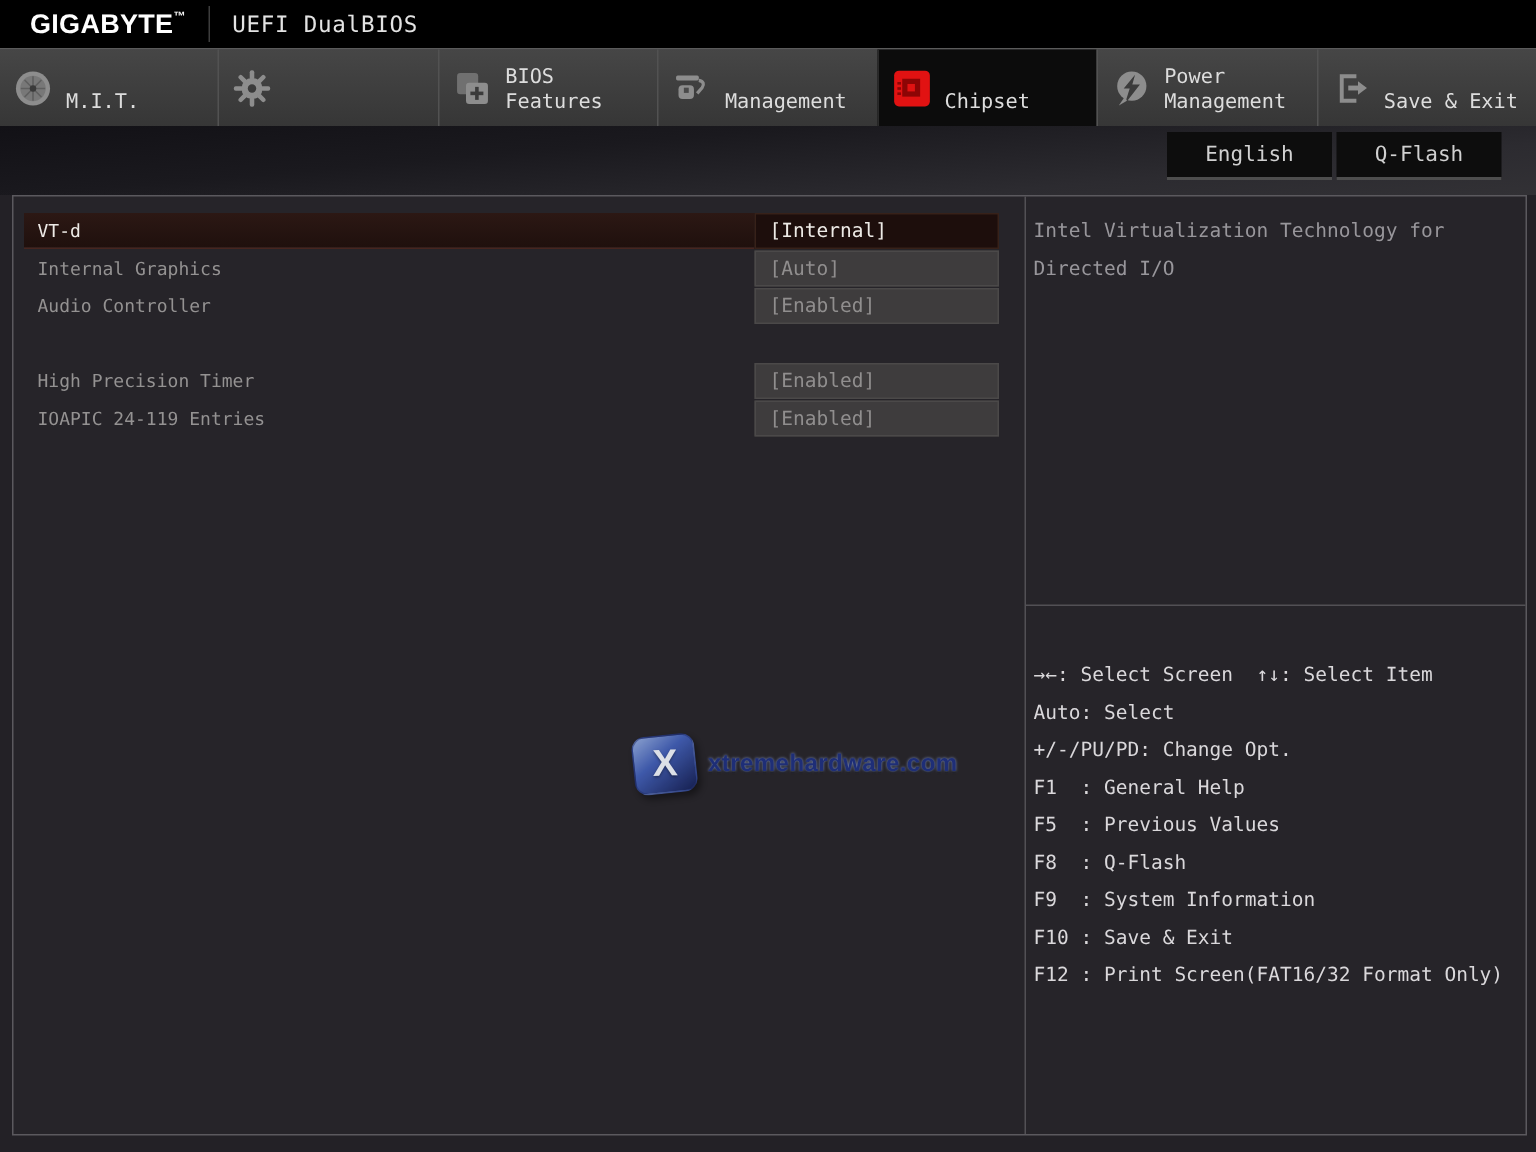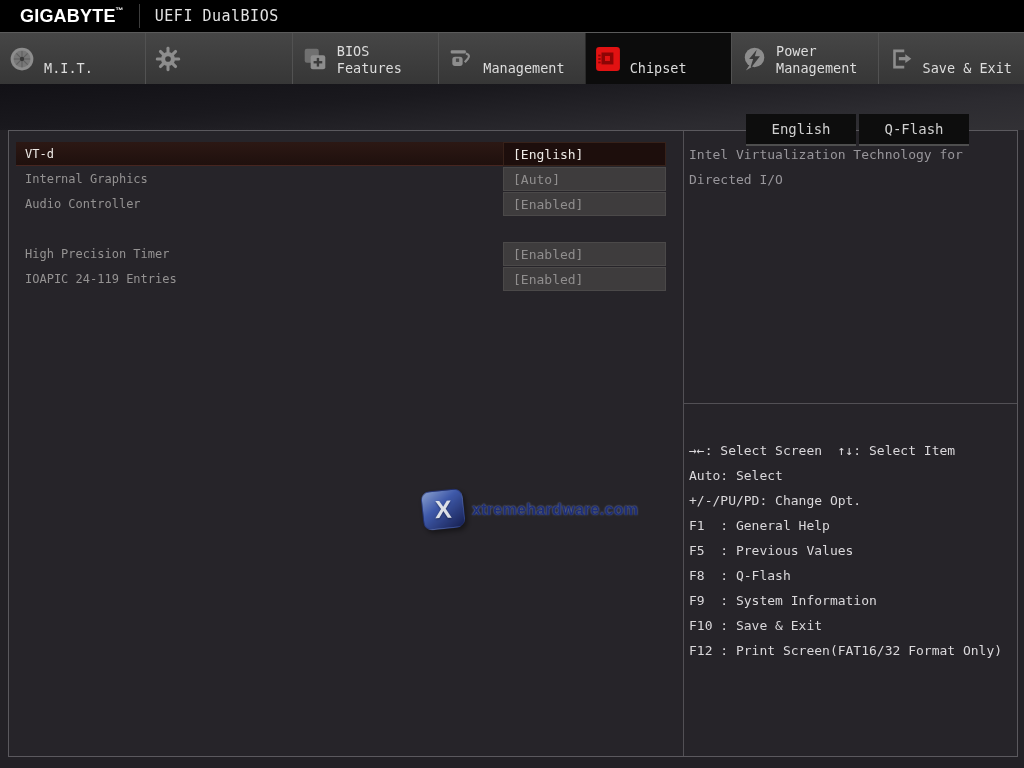--- a/index.html
+++ b/index.html
@@ -27,21 +27,21 @@
   .tlabel{margin-left:9px;color:#dddddd;font-size:13.5px;line-height:17px;height:40px;
           display:flex;flex-direction:column;justify-content:flex-end;padding-bottom:4px;white-space:nowrap;}
 
   
   .band{position:absolute;top:84px;left:0;right:0;height:46px;
         background:linear-gradient(175deg,#121116 0%,#1a191e 35%,#2c2b30 75%,#323135 100%);}
   .band::after{content:"";position:absolute;inset:0;
         background:radial-gradient(120% 200% at 15% 230%, rgba(70,69,75,0.55) 0%, rgba(40,39,44,0.25) 45%, rgba(0,0,0,0) 70%);}
 
   
-  .quick-buttons{position:absolute;top:88px;left:746px;display:flex;gap:3px;z-index:2;margin-top:26px;}
+  .quick-buttons{position:absolute;top:88px;left:778px;display:flex;gap:3px;z-index:2;}
   .qbtn{width:110px;height:30px;background:#0d0d0d;color:#d0d0d0;font-size:14px;
         display:flex;align-items:center;justify-content:center;
         border-bottom:2px solid #4e4e4e;cursor:pointer;}
 
   
   .panel{position:absolute;left:8px;top:130px;width:1008px;height:625px;background:#262429;
          border:1px solid #5b595e;box-sizing:content-box;display:flex;}
   .settings-area{position:relative;width:675px;border-right:1px solid #525055;box-sizing:border-box;}
   .row{position:absolute;left:7px;height:24px;display:flex;cursor:pointer;}
   .cell-label{width:487px;padding-left:9px;box-sizing:border-box;display:flex;align-items:center;
@@ -207,21 +207,21 @@
     <div class="qbtn">English</div>
     <div class="qbtn">Q-Flash</div>
   </div>
 
   <div class="panel">
 
     <section class="settings-area">
 
       <div class="row selected" style="top:11px">
         <div class="cell-label">VT-d</div>
-        <div class="cell-value">[English]</div>
+        <div class="cell-value">[Internal]</div>
       </div>
 
       <div class="row" style="top:36px">
         <div class="cell-label">Internal Graphics</div>
         <div class="cell-value">[Auto]</div>
       </div>
 
       <div class="row" style="top:61px">
         <div class="cell-label">Audio Controller</div>
         <div class="cell-value">[Enabled]</div>

